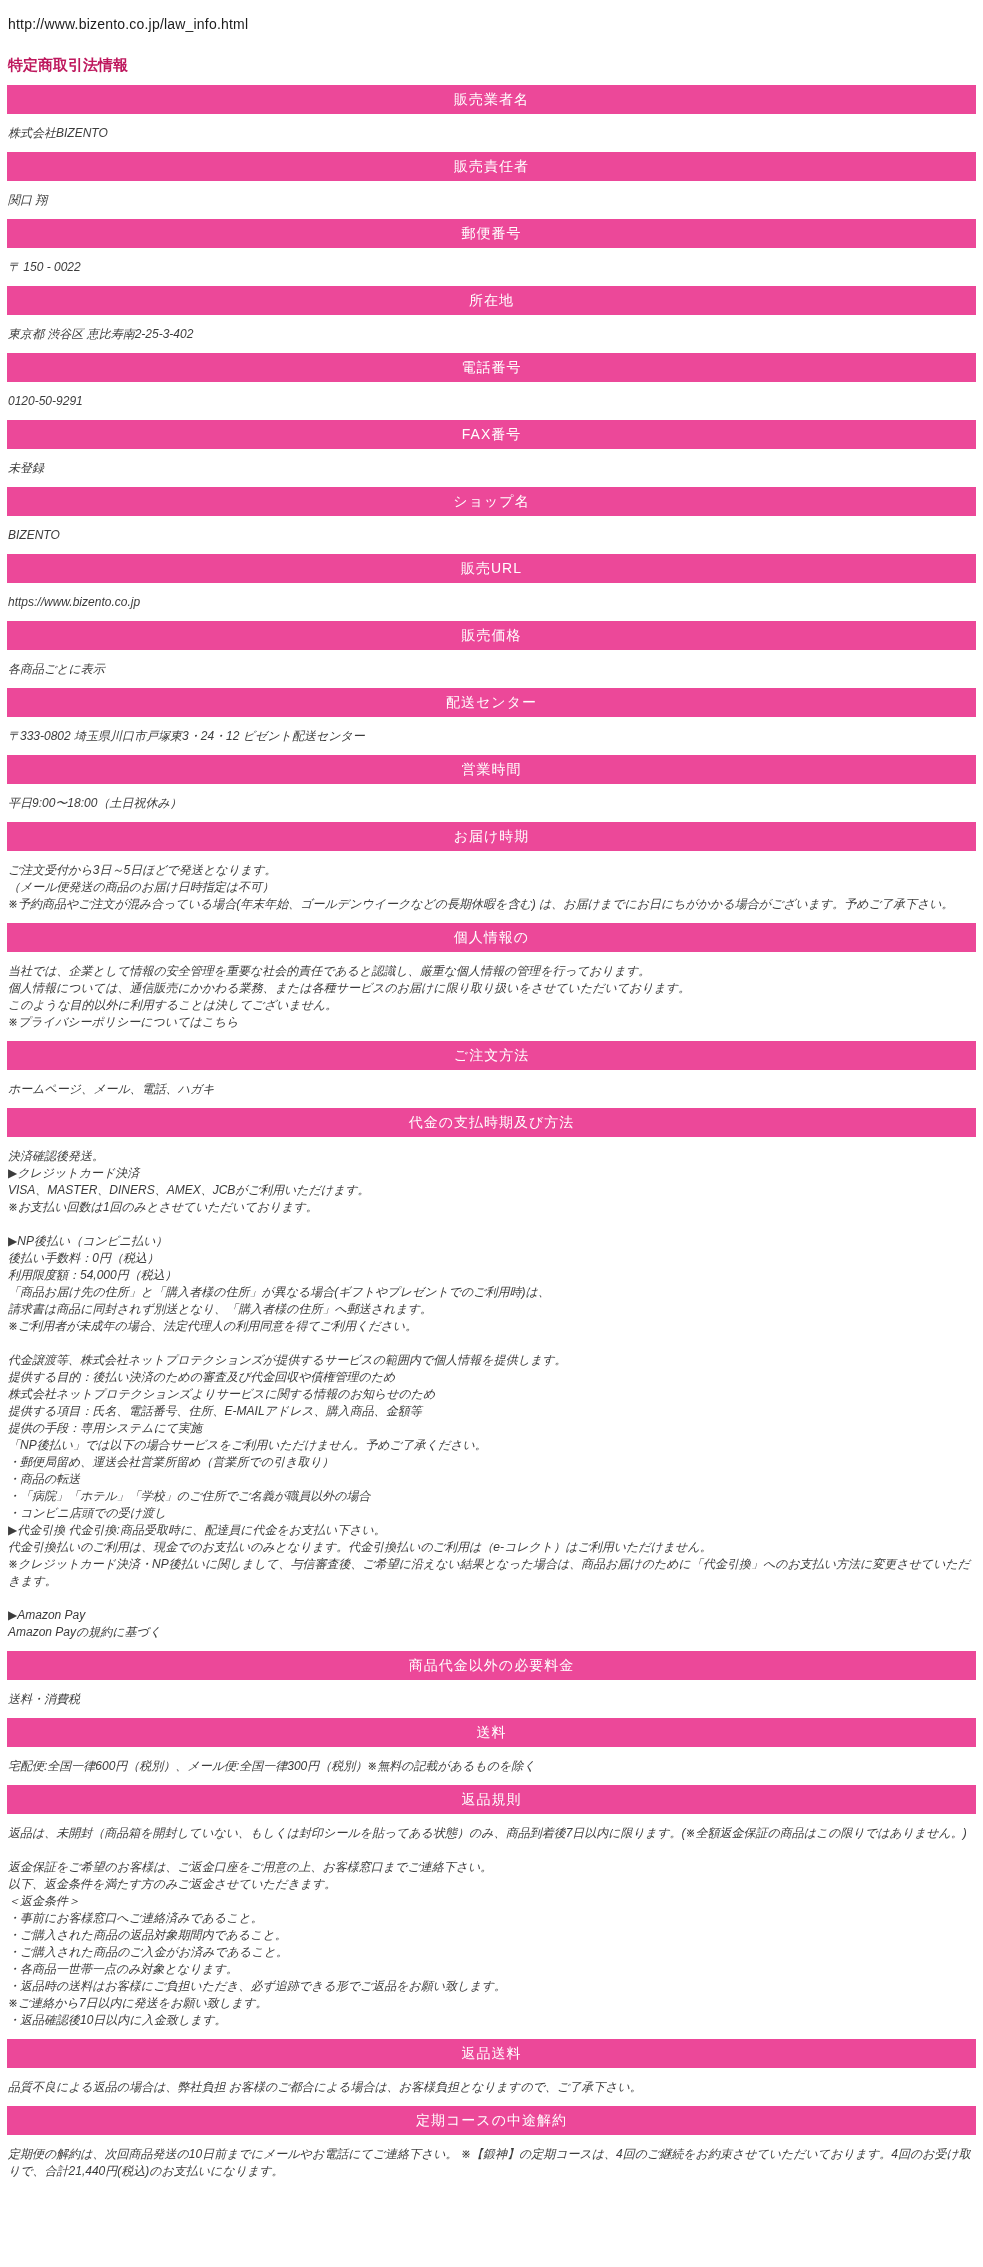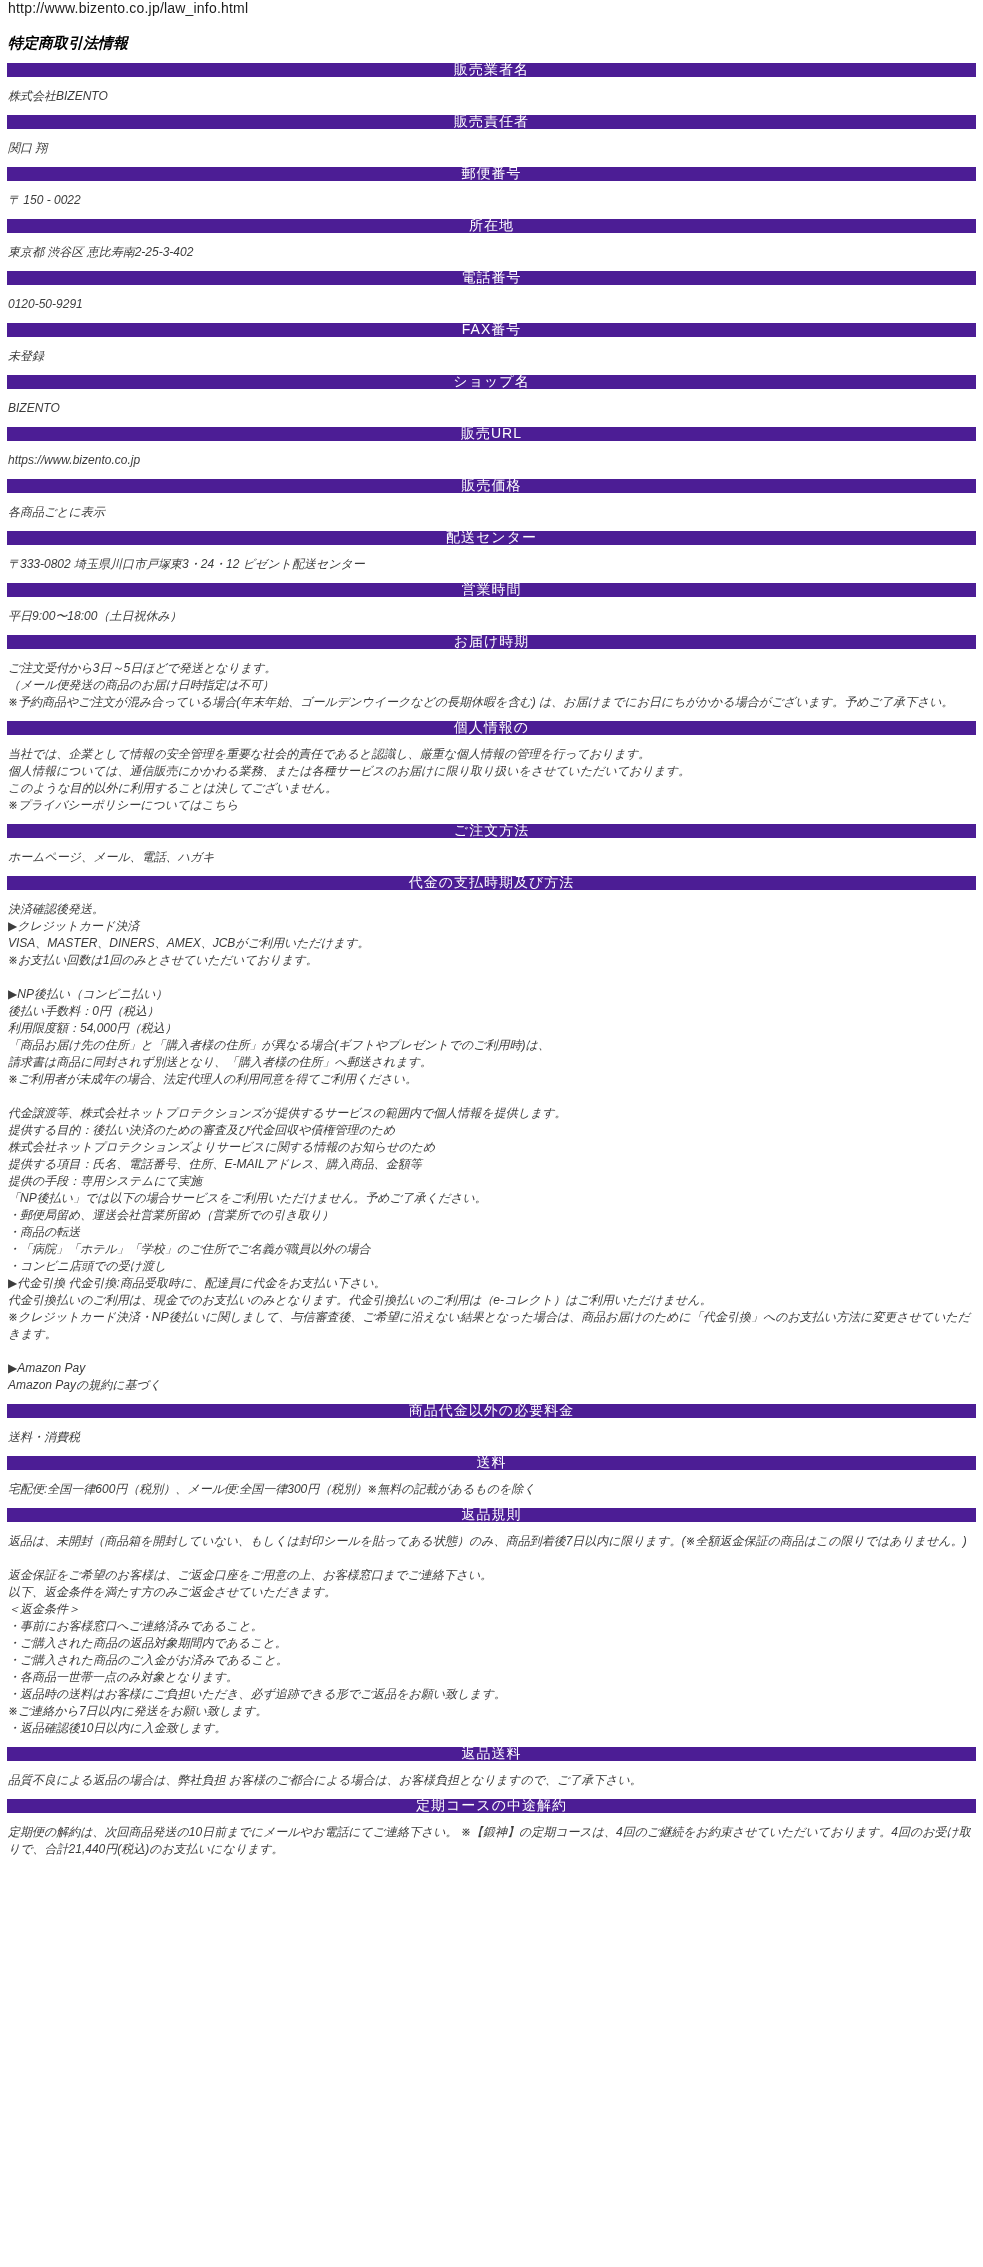--- a/index.html
+++ b/index.html
@@ -6,35 +6,34 @@
   body{
     width:983px;
     font-family:"Liberation Sans","DejaVu Sans",sans-serif;
     color:#3c3c3c;
     -webkit-font-smoothing:antialiased;
   }
   .page{padding:0 7px;}
   .url-line{
     font-size:14px;
     color:#1c1c1c;
-    padding:0 1px 12px;
+    padding:16px 1px 12px;
     letter-spacing:0.2px;
   }
   .page-title{
     font-size:15px;
     font-weight:bold;
-    color:#000000;
-    margin:6px 0 10px;
+    color:#be185d;
+    margin:12px 0 10px;
     padding-left:1px;
-    font-style:italic;
   }
   .section{margin:0;}
   .bar{
-    background:#4c1d95;
-    height:14px;
+    background:#ec4899;
+    height:29px;
     display:flex;
     align-items:center;
     justify-content:center;
   }
   .bar-label{
     color:#ffffff;
     font-size:14px;
     letter-spacing:1px;
     white-space:nowrap;
   }

